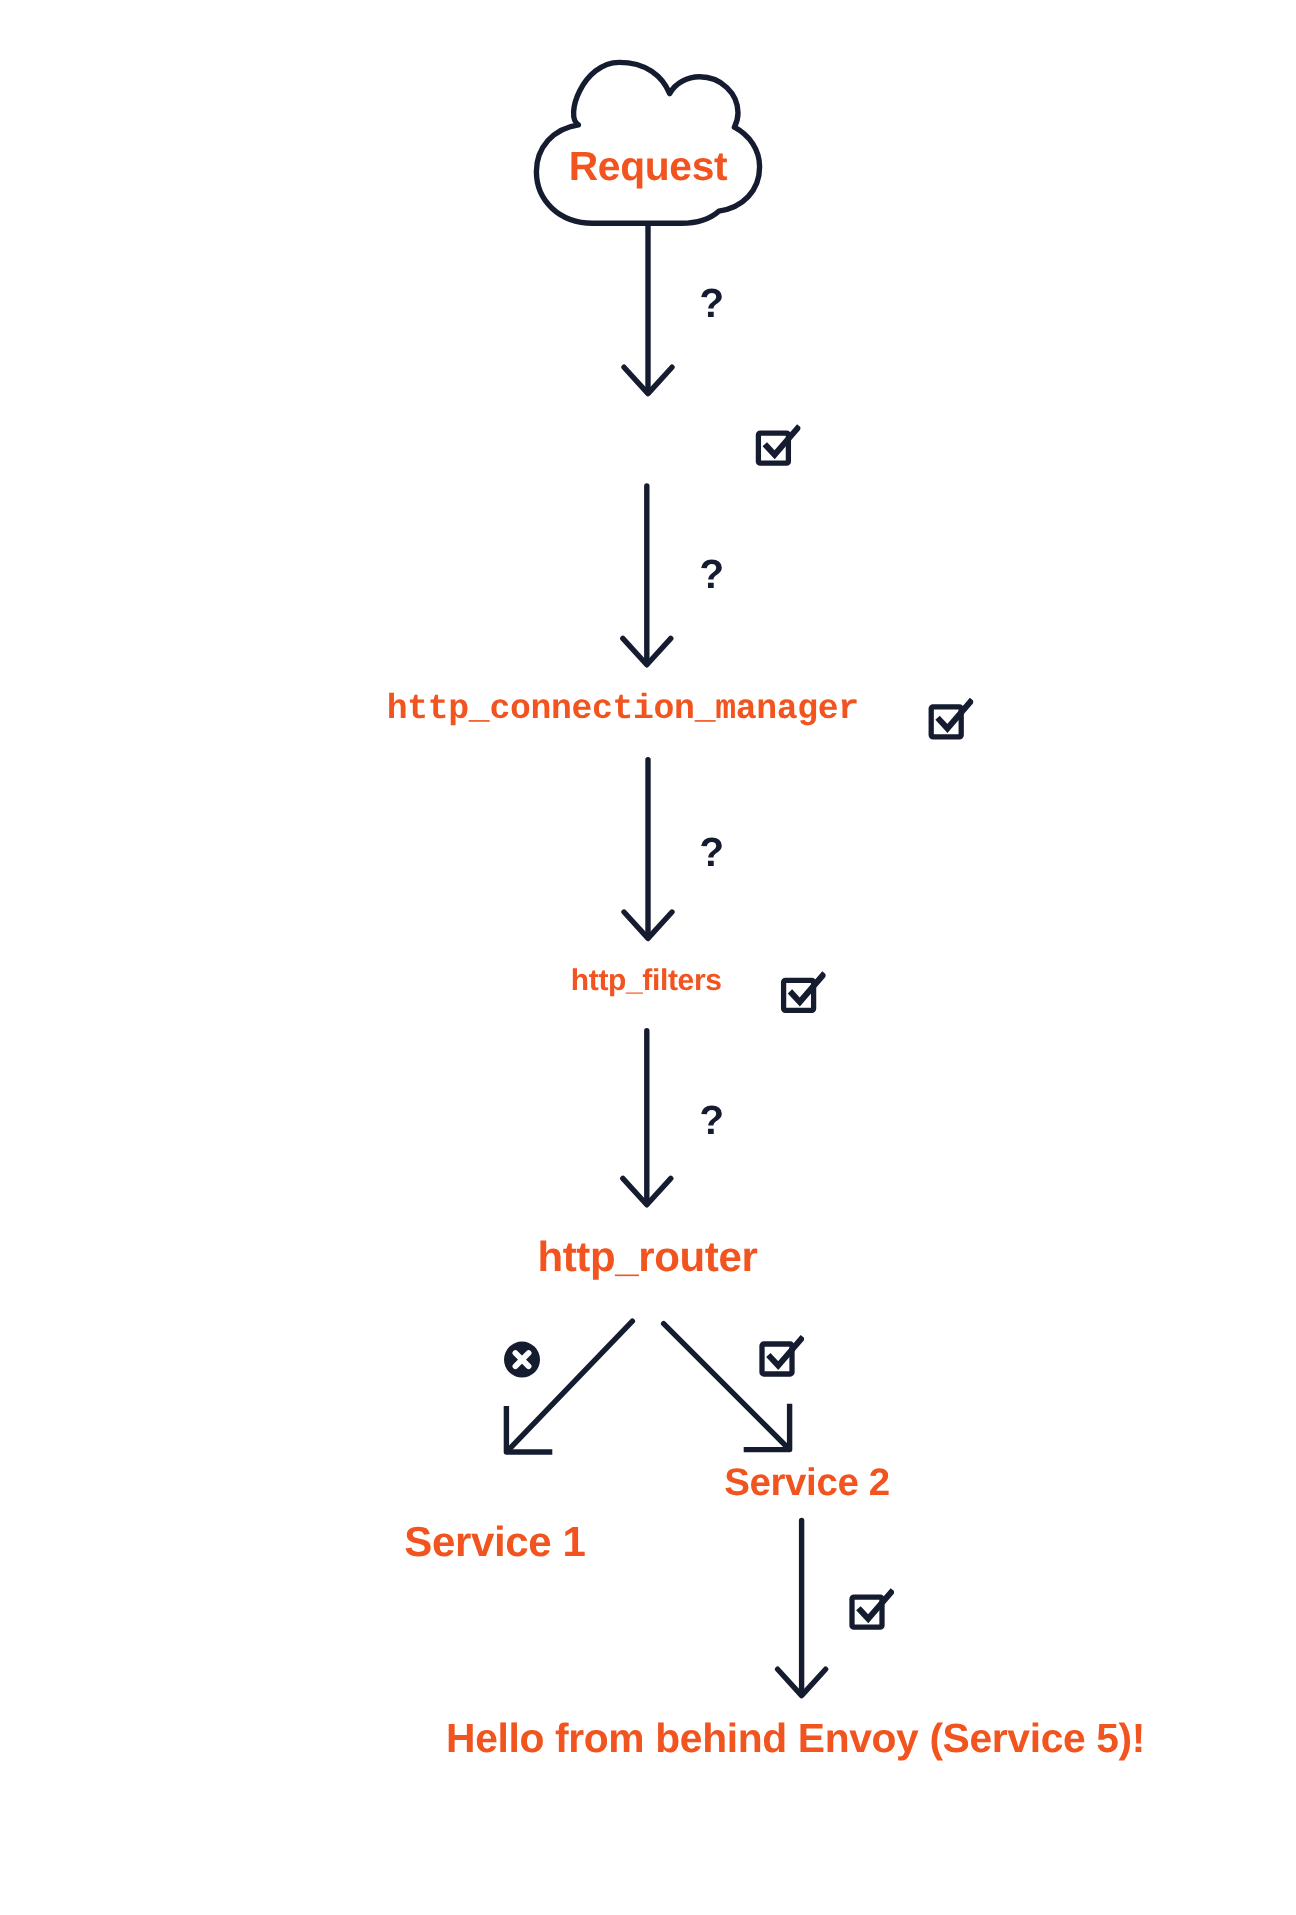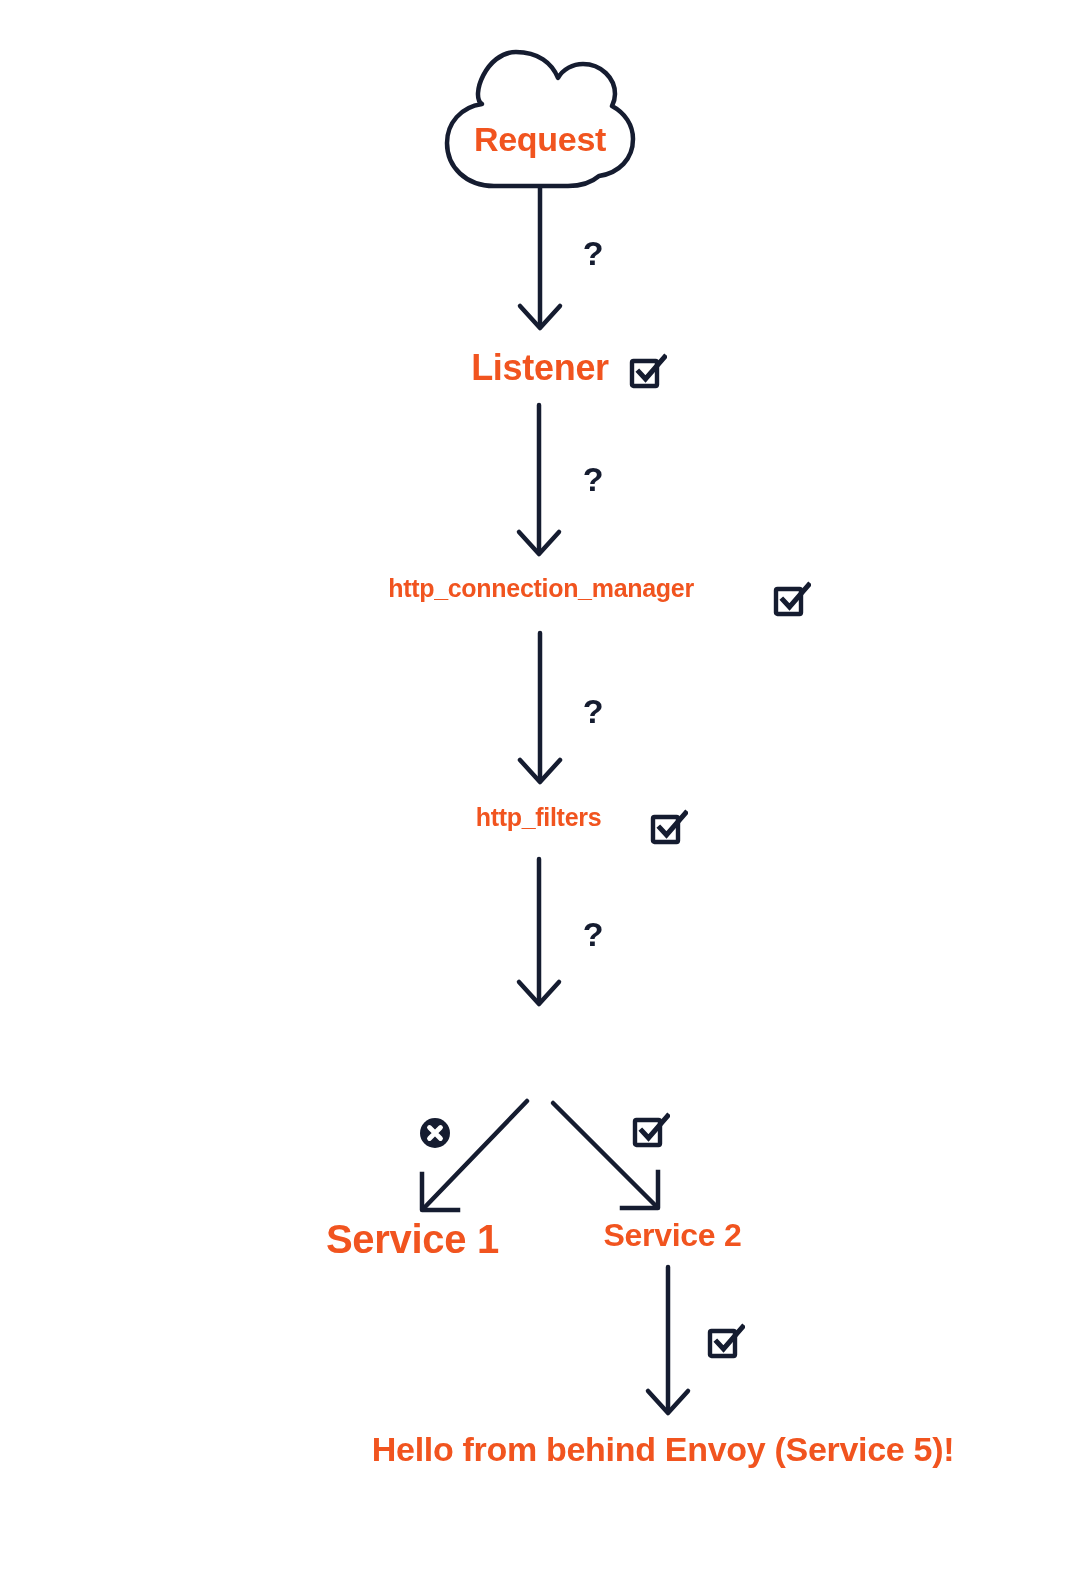--- a/index.html
+++ b/index.html
@@ -31,26 +31,26 @@
     white-space: nowrap;
     line-height: 1.0;
   }
   .orange { color: #F1541F; }
   .navy   { color: #151C30; }
 
   .lbl-request  { left: 430px; top: 122px; width: 220px; font-size: 34px; }
   .lbl-q1       { left: 571px; top: 236px; width: 44px;  font-size: 34px; }
   .lbl-listener { left: 380px; top: 350px; width: 320px; font-size: 36px; }
   .lbl-q2       { left: 571px; top: 462px; width: 44px;  font-size: 34px; }
-  .lbl-hcm      { left: 236px; top: 576px; width: 610px; font-size: 25px; }
+  .lbl-hcm      { left: 214px; top: 576px; width: 610px; font-size: 29px; font-family: Liberation Mono, monospace; }
   .lbl-q3       { left: 571px; top: 694px; width: 44px;  font-size: 34px; }
   .lbl-filters  { left: 286px; top: 805px; width: 505px; font-size: 25px; }
   .lbl-q4       { left: 571px; top: 917px; width: 44px;  font-size: 34px; }
   .lbl-router   { left: 287px; top: 1030px; width: 505px; font-size: 35px; }
-  .lbl-svc1     { left: 260px; top: 1219px; width: 305px; font-size: 40px; }
+  .lbl-svc1     { left: 260px; top: 1268px; width: 305px; font-size: 35px; }
   .lbl-svc2     { left: 520px; top: 1219px; width: 305px; font-size: 32px; }
   .lbl-result   { left: 280px; top: 1432px; width: 766px; font-size: 34px; }
 
   .icon { position: absolute; }
   .ic-cb-listener { left: 629px; top: 351px; }
   .ic-cb-hcm      { left: 773px; top: 579px; }
   .ic-cb-filters  { left: 650px; top: 807px; }
   .ic-cb-router   { left: 632px; top: 1110px; }
   .ic-cb-svc2     { left: 707px; top: 1321px; }
   .ic-x-svc1      { left: 419px; top: 1117px; }
@@ -107,26 +107,26 @@
                C601 64 615 78 615 94
                C615 98 614 102 612 106
                C625 113 633 125 633 139
                C633 159 619 173 599 176
                C591 183 580 186 568 186 Z"></path>
     </g>
   </svg>
 
   <div class="label orange lbl-request">Request</div>
   <div class="label navy   lbl-q1">?</div>
-  <div class="label orange lbl-listener">Listener</div>
   <div class="label navy   lbl-q2">?</div>
   <div class="label orange lbl-hcm">http_connection_manager</div>
   <div class="label navy   lbl-q3">?</div>
   <div class="label orange lbl-filters">http_filters</div>
   <div class="label navy   lbl-q4">?</div>
+  <div class="label orange lbl-router">http_router</div>
   <div class="label orange lbl-svc1">Service 1</div>
   <div class="label orange lbl-svc2">Service 2</div>
   <div class="label orange lbl-result">Hello from behind Envoy (Service 5)!</div>
 
   <svg class="icon ic-cb-listener" width="38" height="38" viewBox="0 0 38 38" xmlns="http://www.w3.org/2000/svg">
     <rect x="3" y="10" width="25" height="25" rx="1.5" fill="none" stroke="#151C30" stroke-width="4.4"></rect>
     <path d="M10 21 L16.5 28 L35.5 6" fill="none" stroke="#151C30" stroke-width="5" stroke-linecap="square" stroke-linejoin="miter"></path>
   </svg>
 
   <svg class="icon ic-cb-hcm" width="38" height="38" viewBox="0 0 38 38" xmlns="http://www.w3.org/2000/svg">

